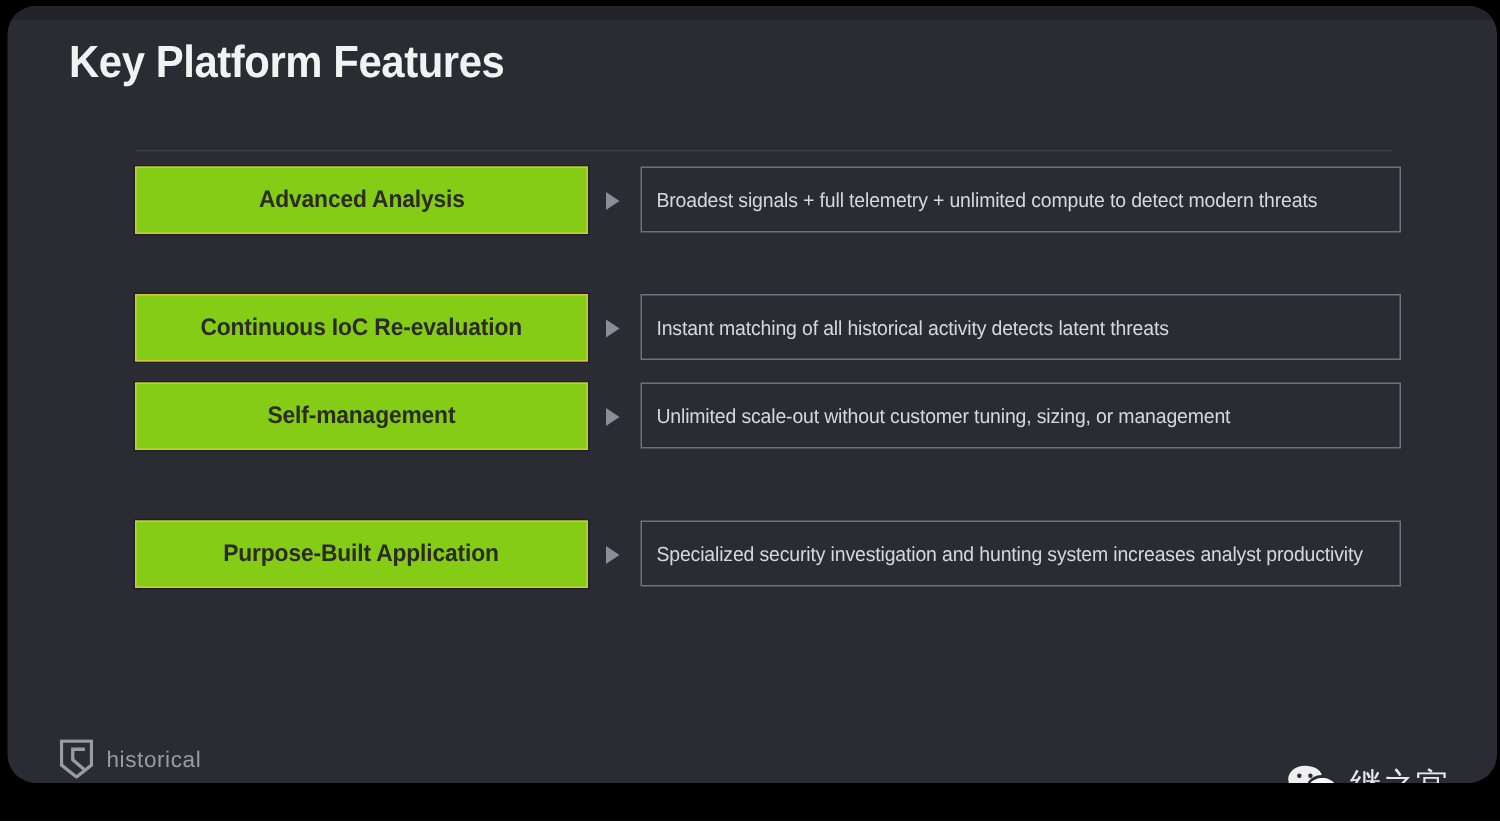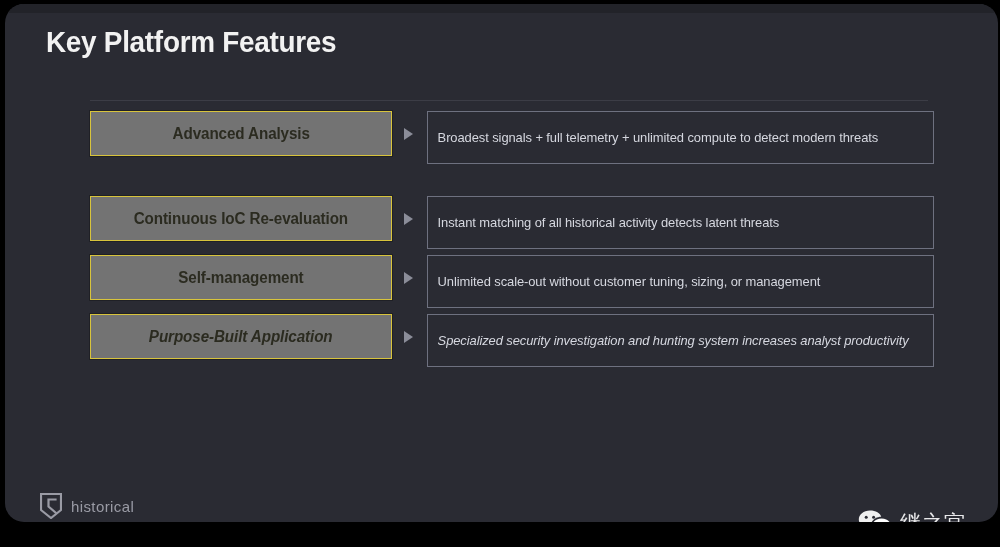--- a/index.html
+++ b/index.html
@@ -88,21 +88,21 @@
     width: 100%;
     height: 45px;
     display: block;
   }
   .feature-pill {
     position: absolute;
     left: 85px;
     top: 0;
     width: 302px;
     height: 45px;
-    background: #737373;
+    background: #84cc16;
     border: 1px solid #d8c43c;
     box-sizing: border-box;
     display: flex;
     align-items: center;
     justify-content: center;
     box-shadow: 0 0 0 1px rgba(0,0,0,0.25);
   }
   .feature-pill-label {
     font-size: 16px;
     font-weight: bold;
@@ -119,42 +119,42 @@
     height: 0;
     border-left: 9px solid #8b8d99;
     border-top: 6px solid transparent;
     border-bottom: 6px solid transparent;
   }
   .feature-desc {
     position: absolute;
     left: 422px;
     top: 0;
     width: 507px;
-    height: 53px;
+    height: 44px;
     border: 1px solid #6e7180;
     box-sizing: border-box;
     background: transparent;
     display: flex;
     align-items: center;
   }
   .feature-desc-text {
     padding-left: 10px;
     font-size: 13.5px;
     color: #d6d8e0;
     letter-spacing: -0.1px;
     transform: scaleX(0.96);
     transform-origin: left center;
     white-space: nowrap;
   }
 
   
   .row-0 { top: 107px; }
   .row-1 { top: 192px; }
   .row-2 { top: 251px; text-align: center; }
-  .row-3 { top: 310px; font-style: italic; }
+  .row-3 { top: 343px; }
   .row-4 { top: 398px; }
 
   
   #brand-logo {
     position: absolute;
     left: 35px;
     top: 489px;
     display: flex;
     align-items: center;
     gap: 9px;

